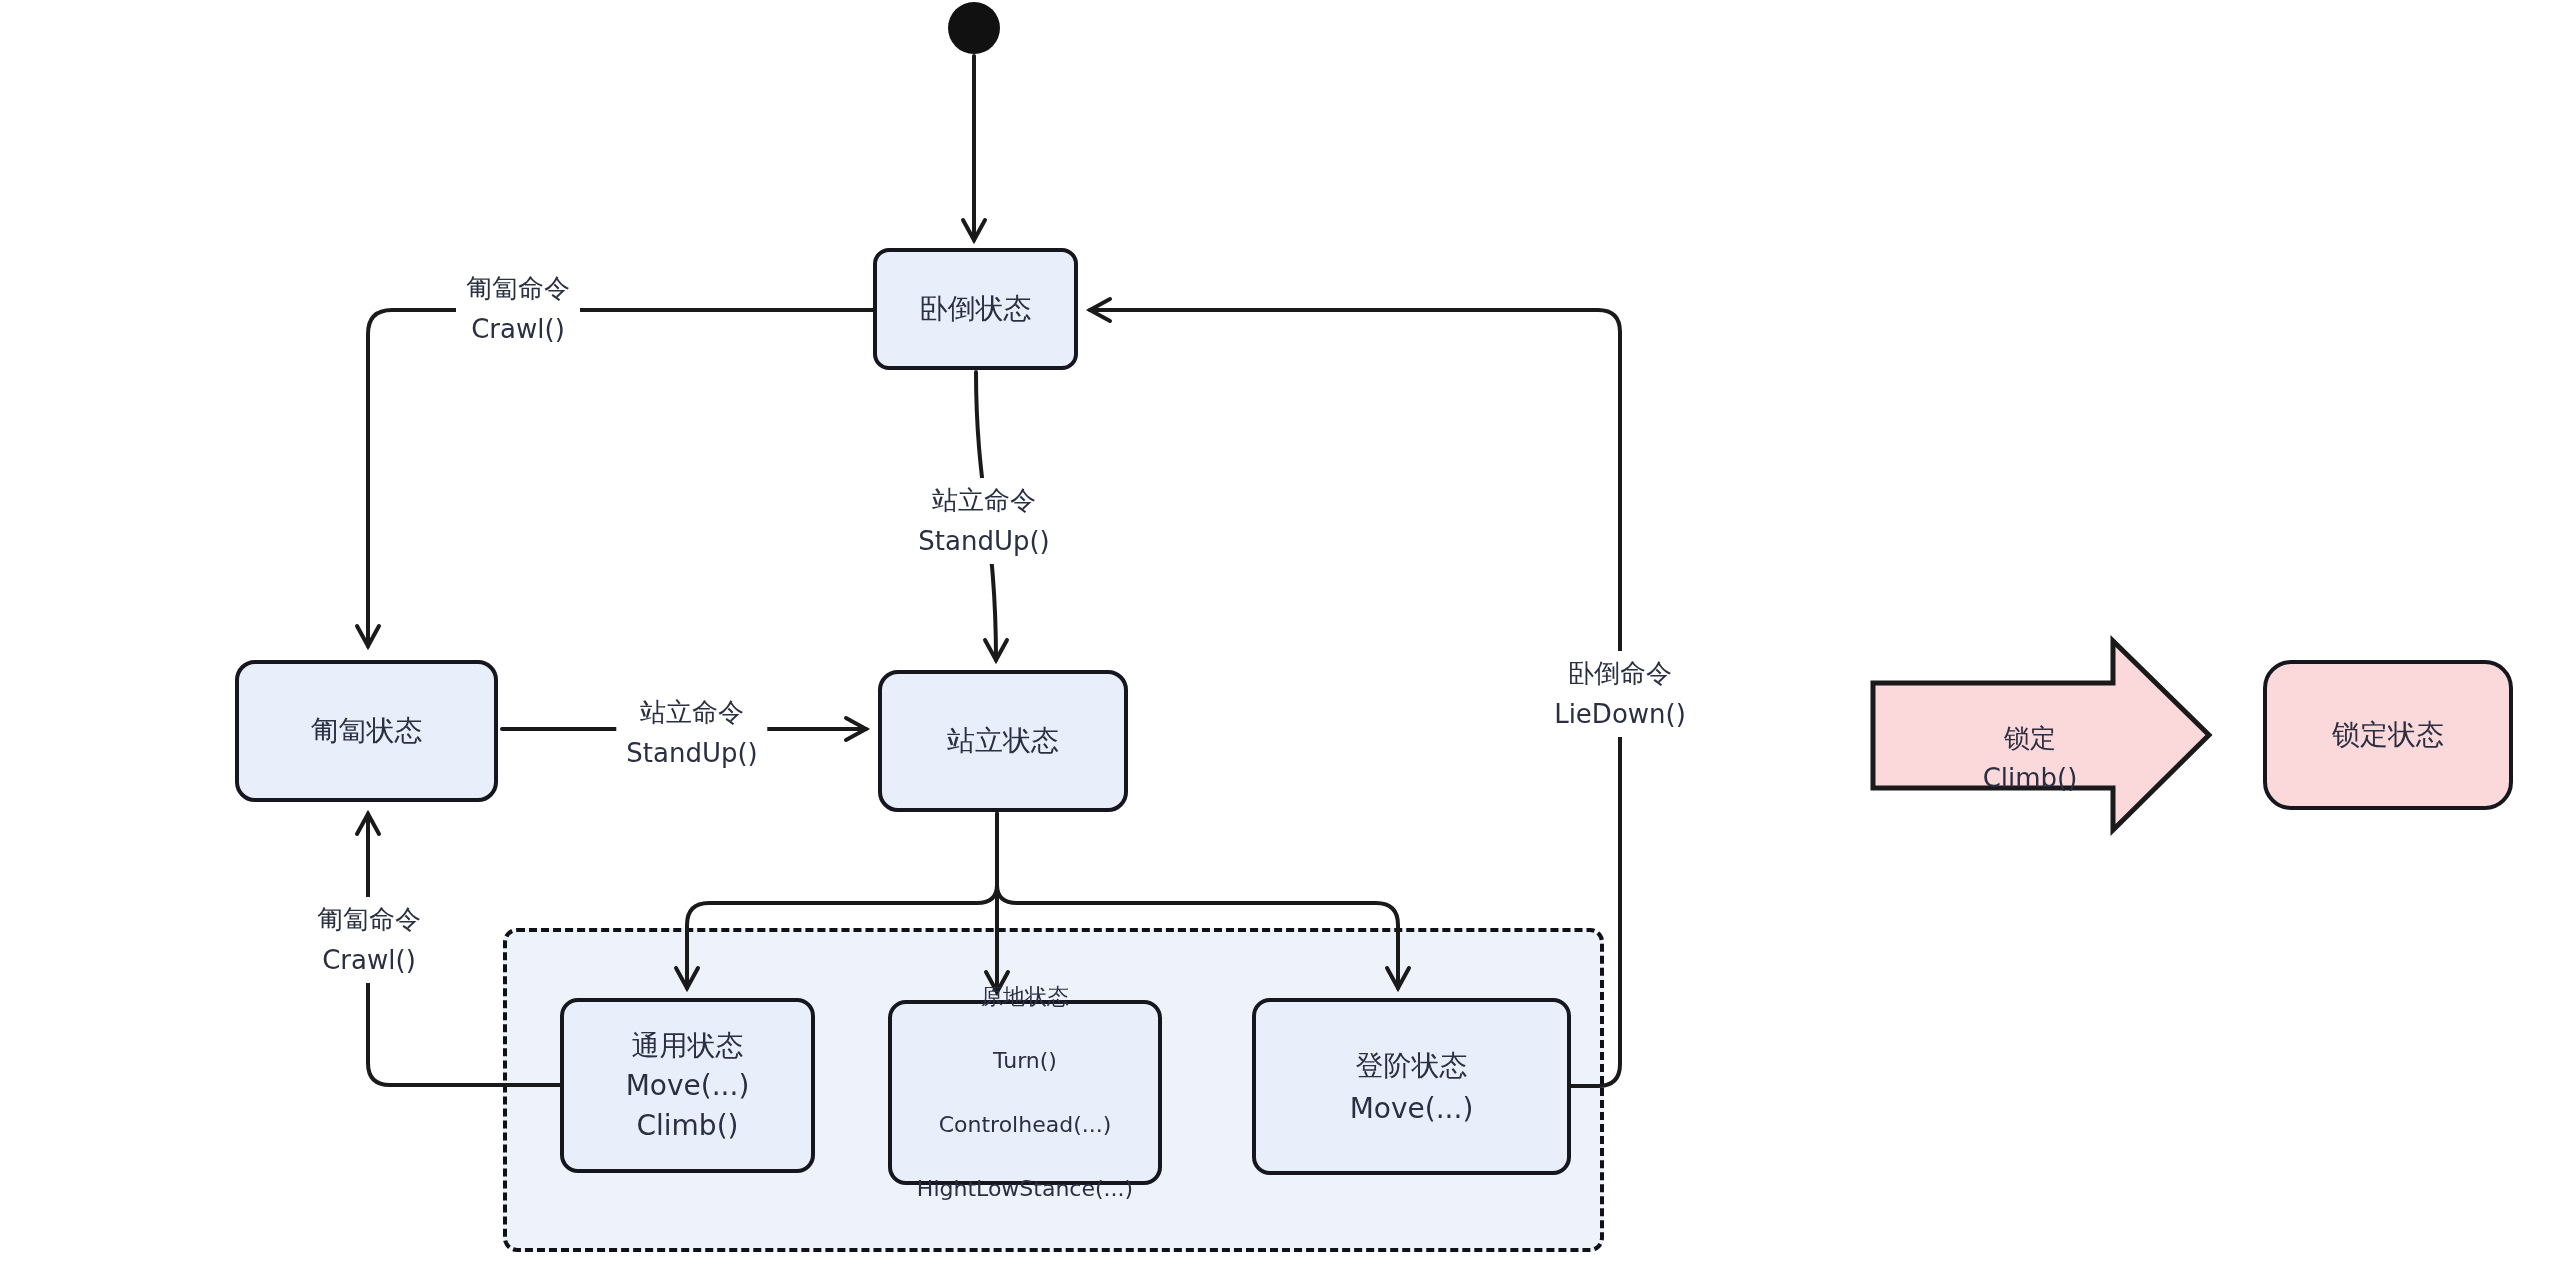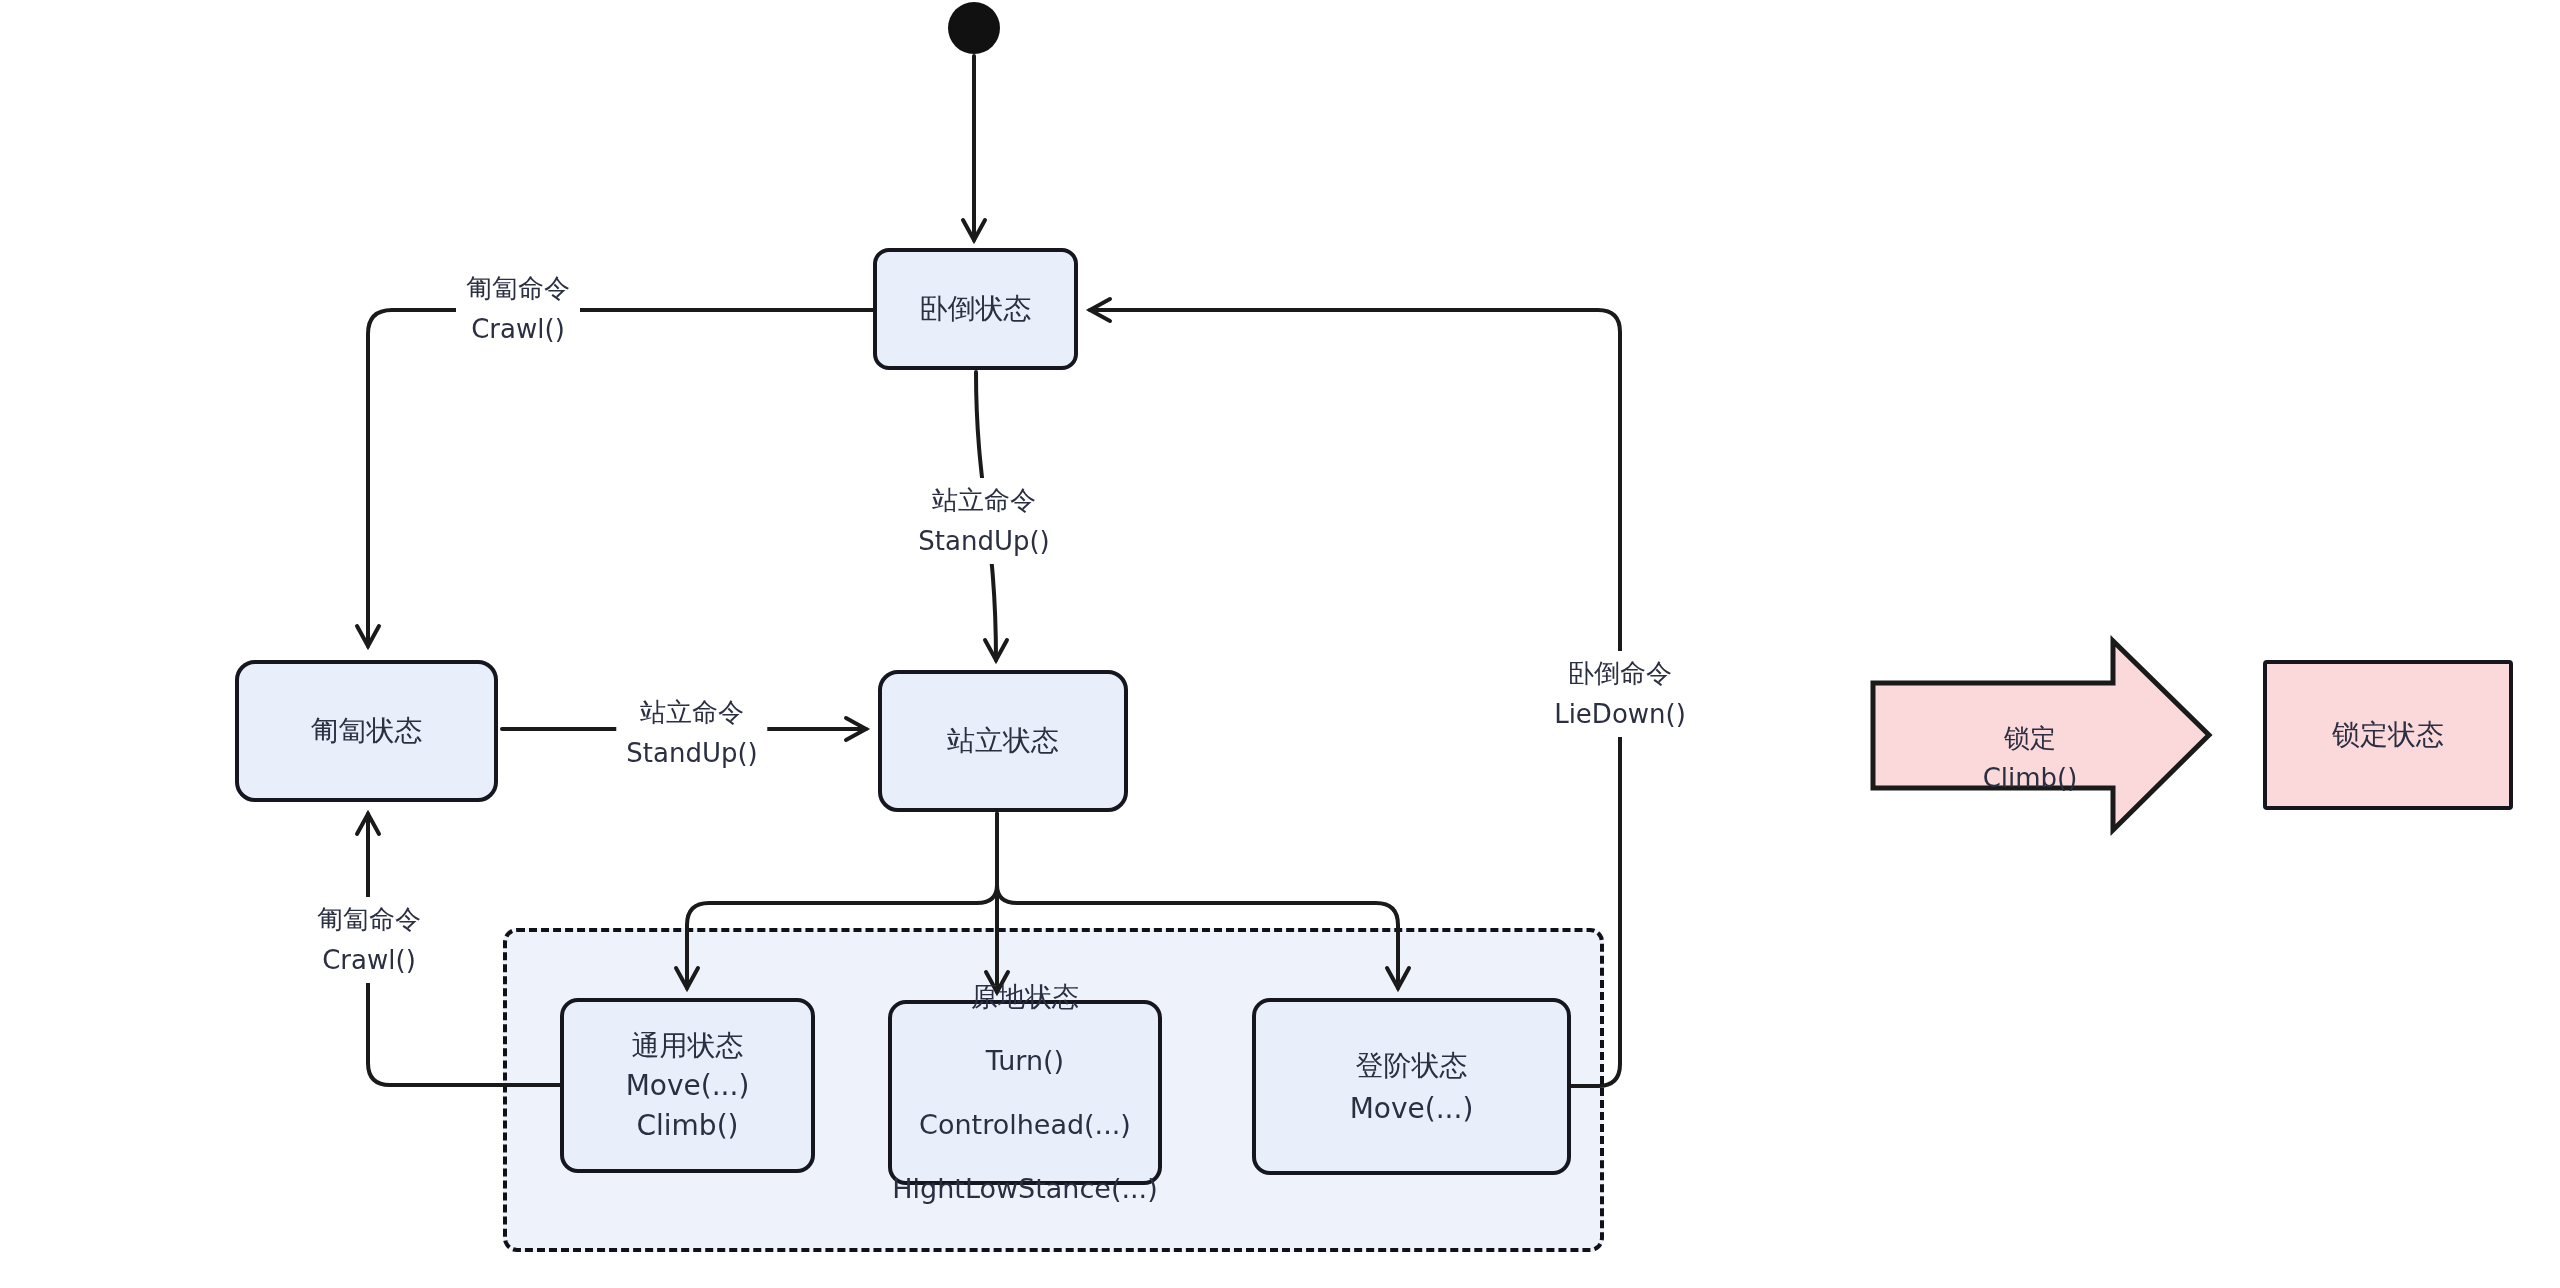--- a/index.html
+++ b/index.html
@@ -31,23 +31,23 @@
     color: #2b2f42;
     font-size: 28px;
     line-height: 40px;
     z-index: 3;
   }
   .node span { display: block; }
   #node-lie-down { left: 873px; top: 248px; width: 205px; height: 122px; border-radius: 16px; }
   #node-crawl    { left: 235px; top: 660px; width: 263px; height: 142px; border-radius: 20px; }
   #node-stand    { left: 878px; top: 670px; width: 250px; height: 142px; border-radius: 20px; }
   #node-general  { left: 560px; top: 998px;  width: 255px; height: 175px; }
-  #node-in-place { left: 888px; top: 1000px; width: 274px; height: 185px; font-size: 27px; line-height: 39px; gap: 25px; }
+  #node-in-place { left: 888px; top: 1000px; width: 274px; height: 185px; font-size: 22px; line-height: 39px; gap: 25px; }
   #node-stairs   { left: 1236px; top: 998px; width: 319px; height: 177px; line-height: 43px; margin-left: 16px; }
-  #node-locked   { left: 2263px; top: 660px; width: 250px; height: 150px; background: #fbd9db; border-radius: 4px; }
+  #node-locked   { left: 2263px; top: 660px; width: 250px; height: 150px; background: #fbd9db; border-radius: 28px; }
   #composite-container {
     position: absolute;
     box-sizing: border-box;
     left: 503px; top: 928px;
     width: 1101px; height: 324px;
     background: #eef2fb;
     border: 4px dashed #111118;
     border-radius: 14px;
     z-index: 1;
   }

